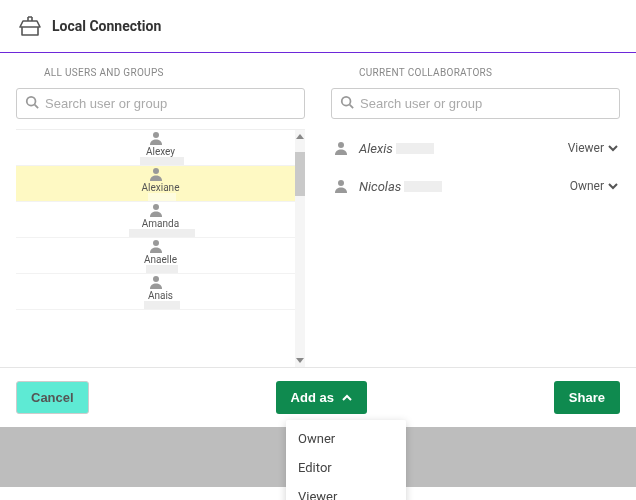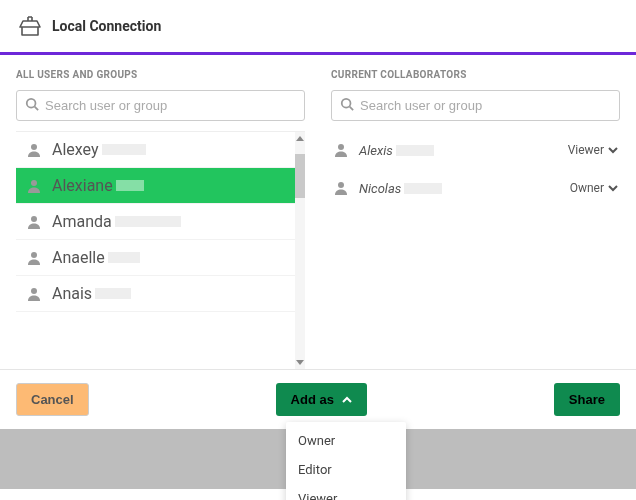--- a/index.html
+++ b/index.html
@@ -9,21 +9,21 @@
     color: #333;
     background: #fff;
     width: 636px;
     height: 500px;
     overflow: hidden;
   }
   .header {
     display: flex;
     align-items: center;
     padding: 12px 16px;
-    border-bottom: 3px solid #6d28d9;
+    border-bottom: 1px solid #6d28d9;
   }
   .header-icon {
     width: 28px;
     height: 28px;
     margin-right: 8px;
     display: flex;
     align-items: center;
     justify-content: center;
   }
   .header-text { display: flex; flex-direction: column; }
@@ -39,24 +39,25 @@
   }
   .body {
     display: flex;
     padding: 14px 16px 0 16px;
     gap: 26px;
     height: 314px;
   }
   .col { flex: 1; display: flex; flex-direction: column; min-width: 0; }
   .section-label {
     font-size: 10px;
-    font-weight: 700;
+    font-weight: 400;
     color: #888;
     letter-spacing: 0.3px;
     margin-bottom: 10px;
+    margin-left: 28px;
   }
   .search {
     display: flex;
     align-items: center;
     border: 1px solid #ccc;
     border-radius: 3px;
     padding: 6px 8px;
     margin-bottom: 10px;
   }
   .search svg { flex-shrink: 0; margin-right: 6px; }
@@ -78,23 +79,24 @@
   .list {
     overflow-y: auto;
     height: 100%;
   }
   .user-row {
     display: flex;
     align-items: center;
     height: 36px;
     padding: 0 10px;
     border-bottom: 1px solid #f2f2f2;
-    font-size: 16px;
-  }
-  .user-row.selected { background: #22c55e; }
+    font-size: 10px;
+    flex-direction: column;
+  }
+  .user-row.selected { background: #fef9c3; }
   .user-row .uicon { margin-right: 10px; flex-shrink: 0; }
   .user-row .uname { color: #555; white-space: nowrap; }
   .user-row .redact {
     display: inline-block;
     height: 11px;
     background: #eee;
     vertical-align: middle;
     margin-left: 3px;
   }
   .user-row.selected .redact { background: rgba(255,255,255,0.45); }
@@ -160,27 +162,27 @@
     border-radius: 3px;
     font-size: 13px;
     font-weight: 600;
     padding: 8px 14px;
     cursor: pointer;
     border: 1px solid transparent;
     display: inline-flex;
     align-items: center;
   }
   .btn-outline {
-    background: #fdba74;
+    background: #5eead4;
     border-color: #ccc;
     color: #555;
   }
   .btn-primary {
     background: #0f8a4f;
-    color: #000000;
+    color: #ffffff;
   }
   .btn-primary .chev-up {
     margin-left: 8px;
   }
   .footer-spacer { flex: 1; }
   .dropdown {
     position: absolute;
     top: 52px;
     left: 286px;
     width: 120px;

